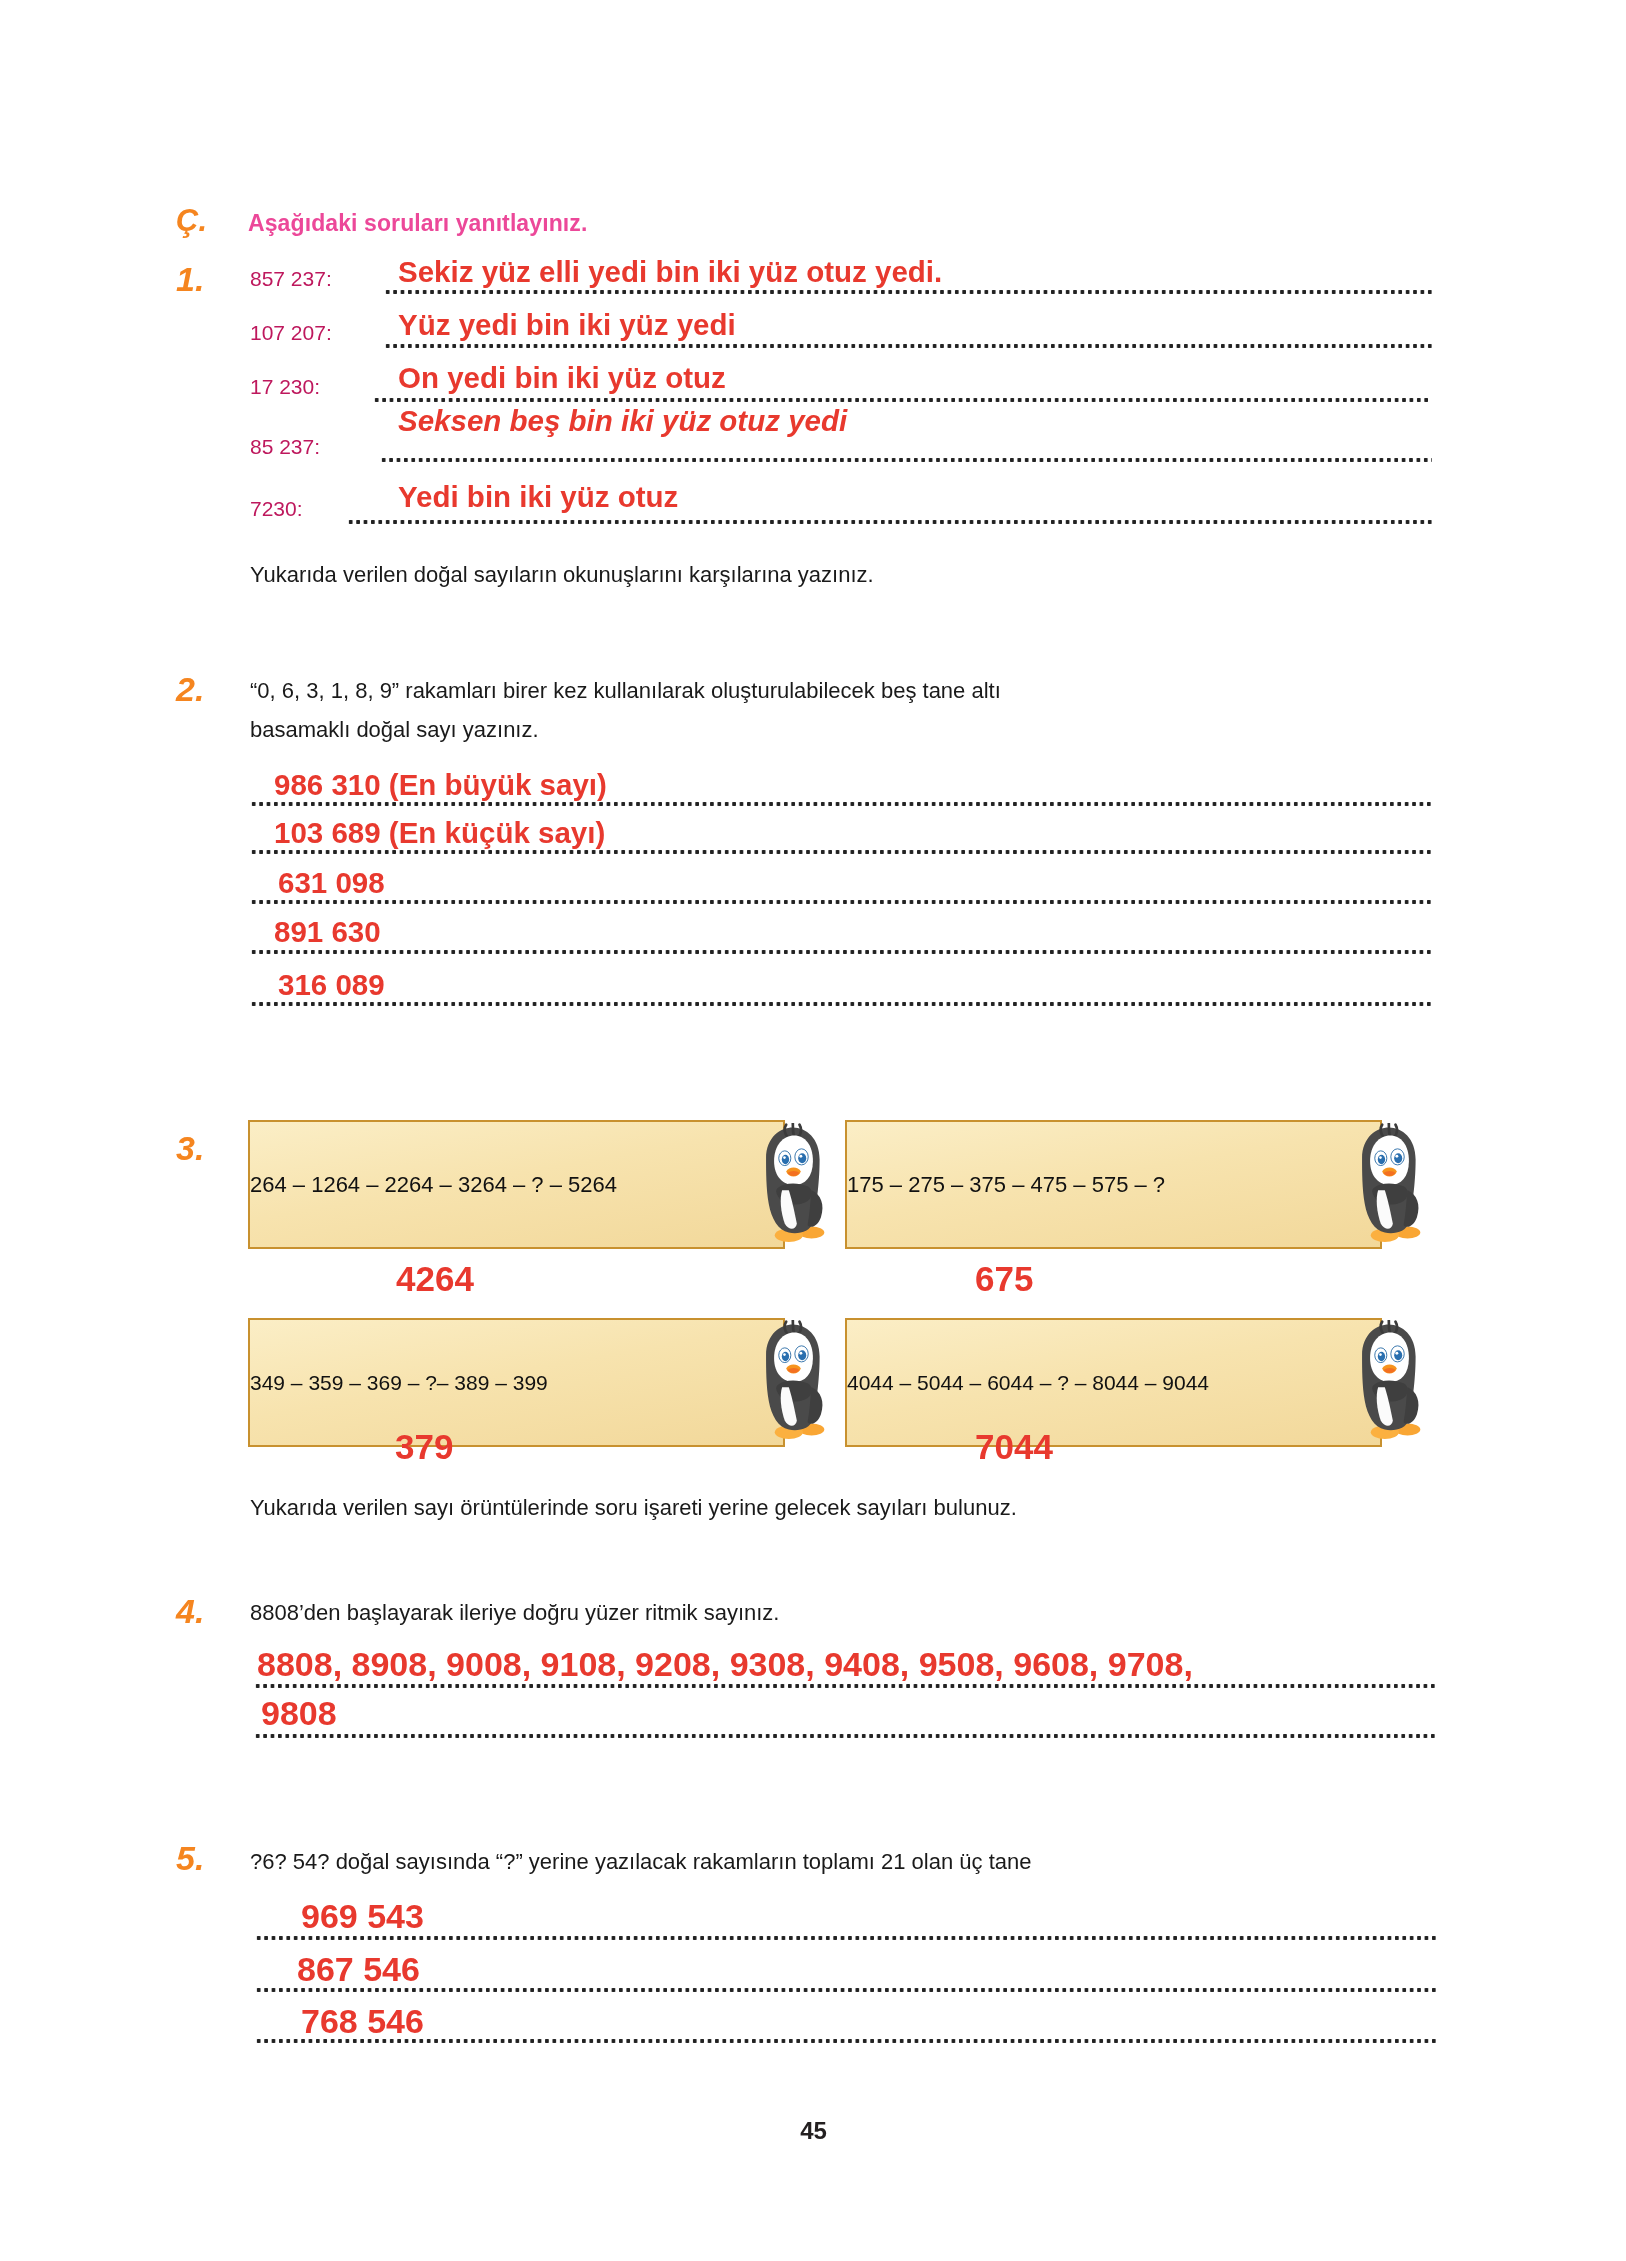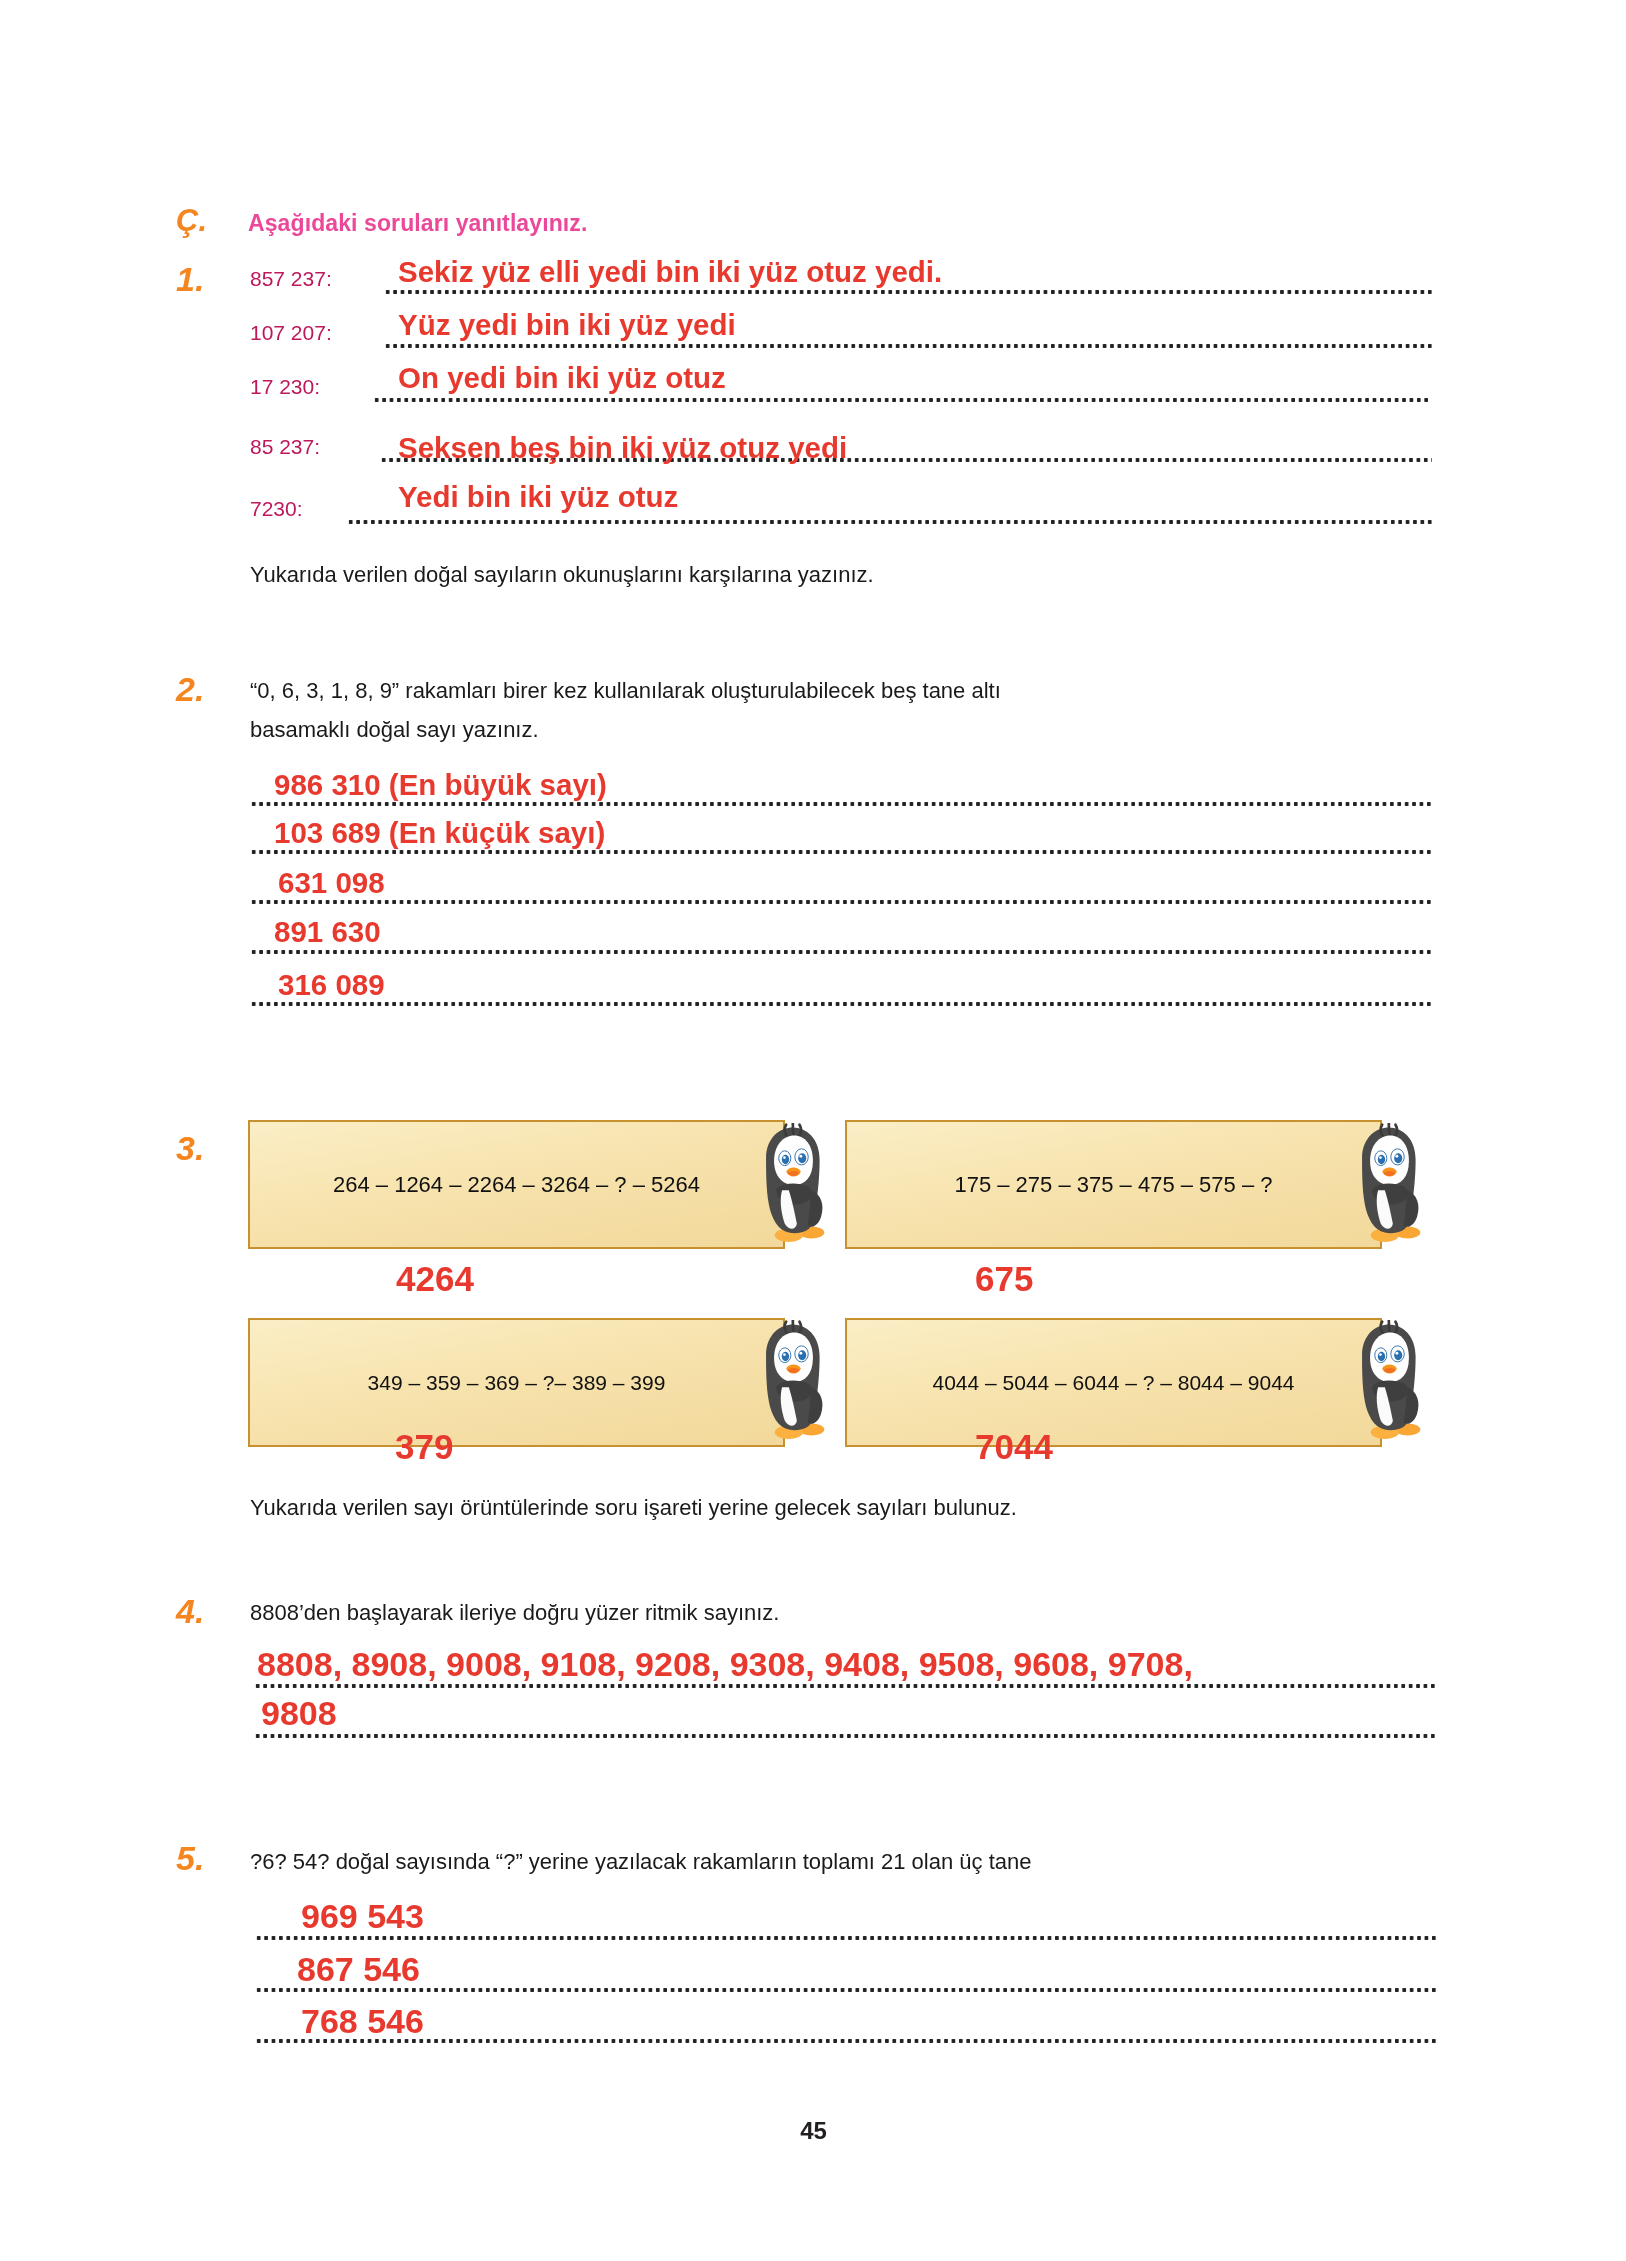--- a/index.html
+++ b/index.html
@@ -72,21 +72,21 @@
     position: absolute;
     border: 2px solid #C8912F;
     background: linear-gradient(170deg, #FBEEC6 0%, #F7E3AE 45%, #F2D89A 100%);
     box-sizing: border-box;
   }
   .panel-text {
     position: absolute;
     left: 0; right: 0;
     top: 50%;
     transform: translateY(-50%);
-    text-align: center;
+    text-align: left;
     color: #111;
     font-size: 22px;
     white-space: nowrap;
   }
   .panel-text.tight { font-size: 21px; }
 
   .penguin {
     position: absolute;
     width: 79px;
     height: 128px;
@@ -117,21 +117,21 @@
   <div class="num-label" style="left:250px; top:321px;">107 207:</div>
   <div class="dots" style="left:384px; top:344px; width:1048px;"></div>
   <div class="ans" style="left:398px; top:310px;">Yüz yedi bin iki yüz yedi</div>
 
   <div class="num-label" style="left:250px; top:375px;">17 230:</div>
   <div class="dots" style="left:373px; top:398px; width:1058px;"></div>
   <div class="ans" style="left:398px; top:363px;">On yedi bin iki yüz otuz</div>
 
   <div class="num-label" style="left:250px; top:435px;">85 237:</div>
   <div class="dots" style="left:380px; top:458px; width:1052px;"></div>
-  <div class="ans" style="left:398px; top:433px;">Seksen beş bin iki yüz otuz yedi</div>
+  <div class="ans" style="left:398px; top:406px;font-style:italic;">Seksen beş bin iki yüz otuz yedi</div>
 
   <div class="num-label" style="left:250px; top:497px;">7230:</div>
   <div class="dots" style="left:347px; top:520px; width:1085px;"></div>
   <div class="ans" style="left:398px; top:482px;">Yedi bin iki yüz otuz</div>
 
   <div class="body-text" style="left:250px; top:559px; width:1182px;">Yukarıda verilen doğal sayıların okunuşlarını karşılarına yazınız.</div>
 
   <div class="qnum" style="left:176px; top:672px;">2.</div>
   <div class="body-text" style="left:250px; top:675px; width:1182px;">“0, 6, 3, 1, 8, 9” rakamları birer kez kullanılarak oluşturulabilecek beş tane altı</div>
   <div class="body-text" style="left:250px; top:714px; width:1182px;">basamaklı doğal sayı yazınız.</div>

